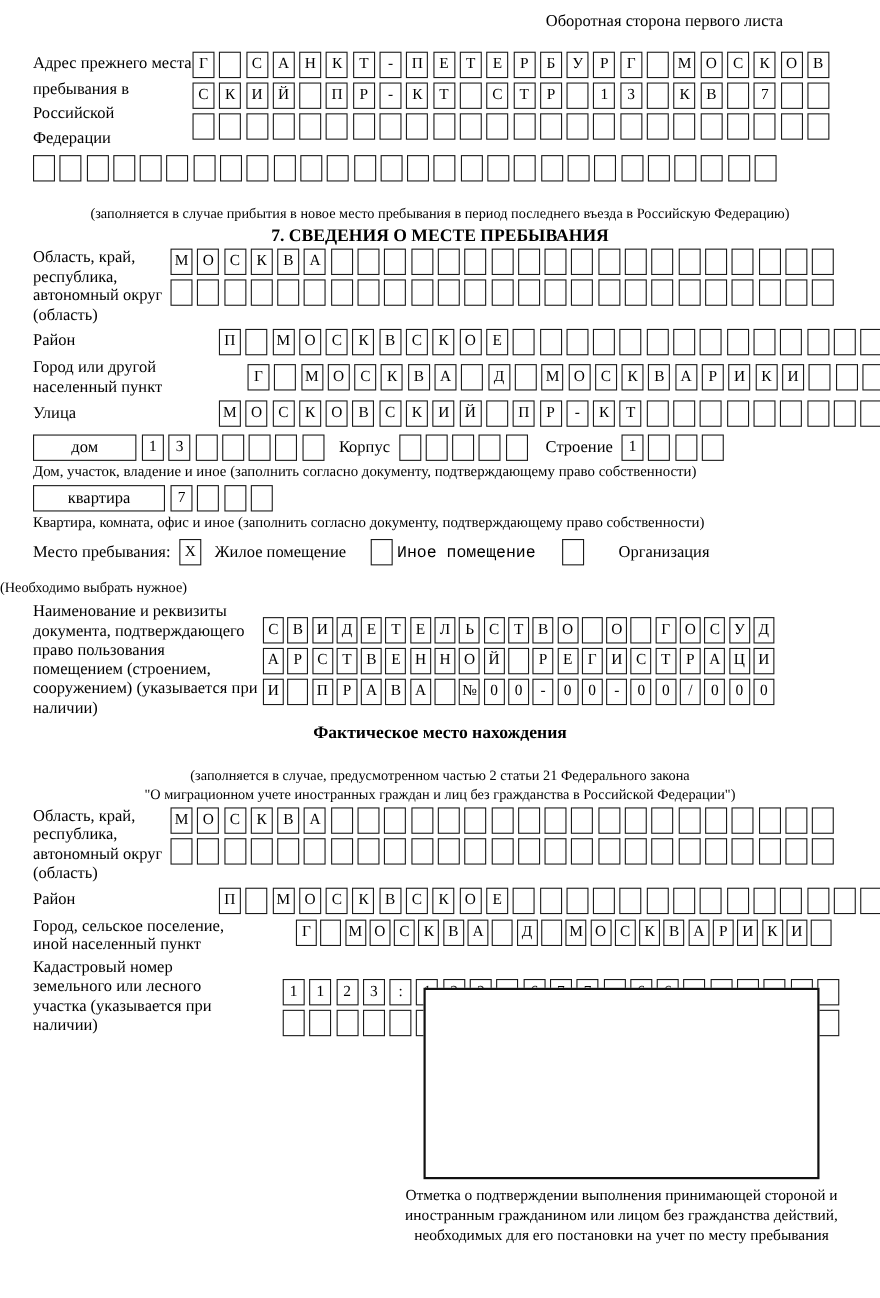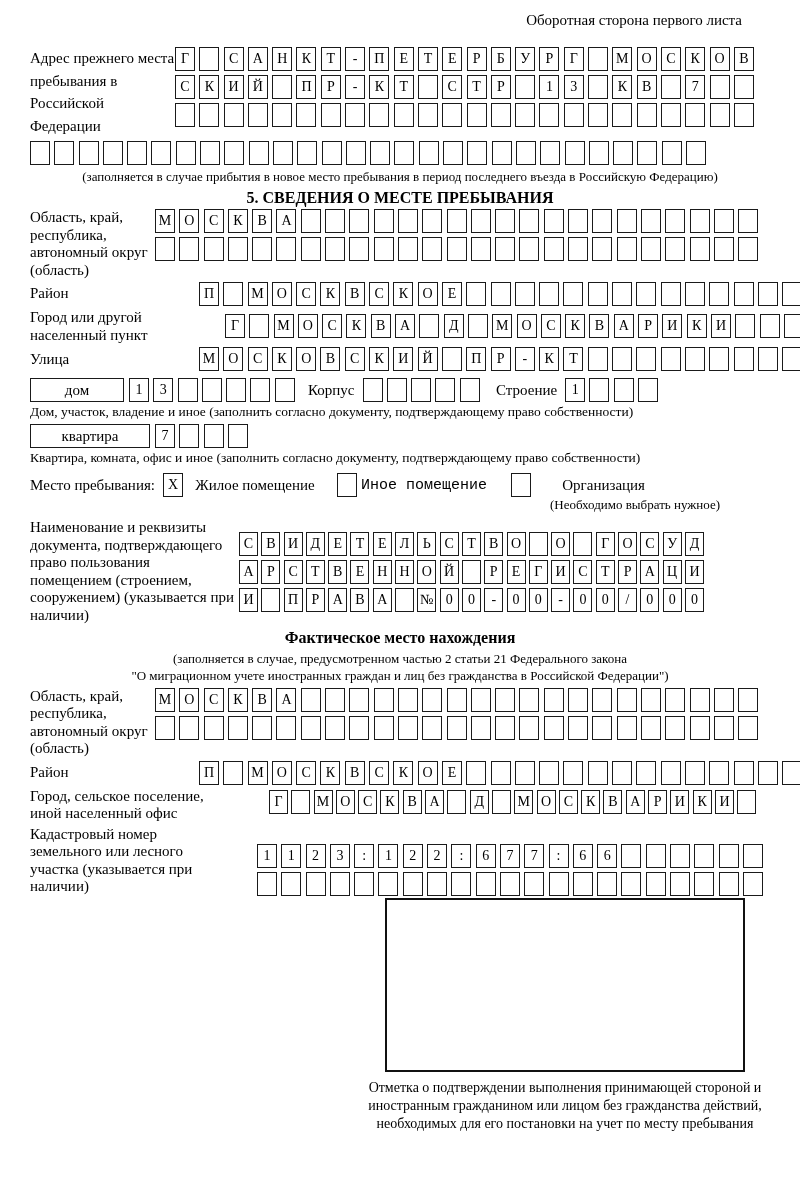--- a/index.html
+++ b/index.html
@@ -1,44 +1,44 @@
 <!DOCTYPE html>
 <html><head>
 <meta charset="utf-8">
 <style>
   html,body{margin:0;padding:0;background:#ffffff;}
   body{width:800px;height:1180px;overflow:hidden;color:#000;
        font-family:"Liberation Serif","DejaVu Serif",serif;}
   .page{position:relative;width:800px;height:1180px;box-sizing:border-box;padding-top:12px;}
 
-  .back-note{text-align:right;padding-right:58px;font-size:15px;}
+  .back-note{text-align:right;padding-right:88px;font-size:15px;}
 
   
   .cellrow{display:flex;}
   .cell{flex:0 0 auto;width:18px;height:22px;border:1.5px solid #1a1a1a;margin-right:4.3px;
         display:inline-flex;align-items:center;justify-content:center;
         font-size:14px;line-height:1;background:#fff;}
   .tight .cell{width:17px;margin-right:3.3px;}
   .rows{display:flex;flex-direction:column;gap:4px;}
 
   .field{display:flex;align-items:flex-start;margin-left:30px;}
   .flabel{flex:0 0 auto;font-size:15px;line-height:1.17;}
   .w118{width:125px;} .w190{width:195px;} .w170{width:170px;}
   .w145{width:145px;line-height:1.5;}
 
-  .caption{font-size:13px;text-align:center;margin-top:4px;}
+  .caption{font-size:13px;text-align:center;margin-top:21px;}
   .caption-left{font-size:13.5px;margin:2px 0 0 30px;}
   .sec-title{font-weight:bold;font-size:16px;text-align:center;margin-top:4px;}
 
   .widebox{flex:0 0 auto;border:1.5px solid #1a1a1a;height:22px;display:flex;
            align-items:center;justify-content:center;font-size:15px;background:#fff;}
   .inline-label{font-size:15px;line-height:22px;white-space:nowrap;text-align:center;}
 
   .stay-row{display:flex;align-items:center;margin:7px 0 0 30px;font-size:15px;}
-  .choose-note{font-size:13px;text-align:right;padding-right:80px;margin-top:0;}
+  .choose-note{font-size:13px;text-align:left;padding-right:80px;margin-top:12px;}
 
   .stamp-wrap{position:absolute;left:345px;top:898px;width:440px;text-align:center;}
   .stamp-box{width:356px;height:170px;border:2px solid #111;margin:0 auto;background:#fff;}
   .stamp-caption{font-size:14px;line-height:1.3;margin-top:7px;}
 
   .mt2{margin-top:2px;} .mt3{margin-top:3px;gap:44px;} .mt4{margin-top:4px;}
   .mt6{margin-top:6px;align-items:center;} .mt7{margin-top:7px;}
   .cells-offset{margin-top:5px;}
 </style>
 </head>
@@ -156,21 +156,21 @@
       <span class="cell"></span>
       <span class="cell"></span>
       <span class="cell"></span>
       <span class="cell"></span>
       <span class="cell"></span>
       <span class="cell"></span>
       <span class="cell"></span>
     </div>
   <div class="caption">(заполняется в случае прибытия в новое место пребывания в период последнего въезда в Российскую Федерацию)</div>
 
-  <div class="sec-title">5. СВЕДЕНИЯ О МЕСТЕ ПРЕБЫВАНИЯ</div>
+  <div class="sec-title">7. СВЕДЕНИЯ О МЕСТЕ ПРЕБЫВАНИЯ</div>
 
   <div class="field mt2">
     <div class="flabel w118">Область, край, республика, автономный округ (область)</div>
     <div class="rows">
       <div class="cellrow">
           <span class="cell">М</span>
           <span class="cell">О</span>
           <span class="cell">С</span>
           <span class="cell">К</span>
           <span class="cell">В</span>
@@ -532,21 +532,21 @@
         <span class="cell"></span>
         <span class="cell"></span>
         <span class="cell"></span>
         <span class="cell"></span>
         <span class="cell"></span>
         <span class="cell"></span>
       </div>
   </div>
 
   <div class="field mt3">
-    <div class="flabel w190">Город, сельское поселение, иной населенный офис</div>
+    <div class="flabel w190">Город, сельское поселение, иной населенный пункт</div>
     <div class="cellrow tight" style="margin-top:2px;">
         <span class="cell">Г</span>
         <span class="cell"></span>
         <span class="cell">М</span>
         <span class="cell">О</span>
         <span class="cell">С</span>
         <span class="cell">К</span>
         <span class="cell">В</span>
         <span class="cell">А</span>
         <span class="cell"></span>

